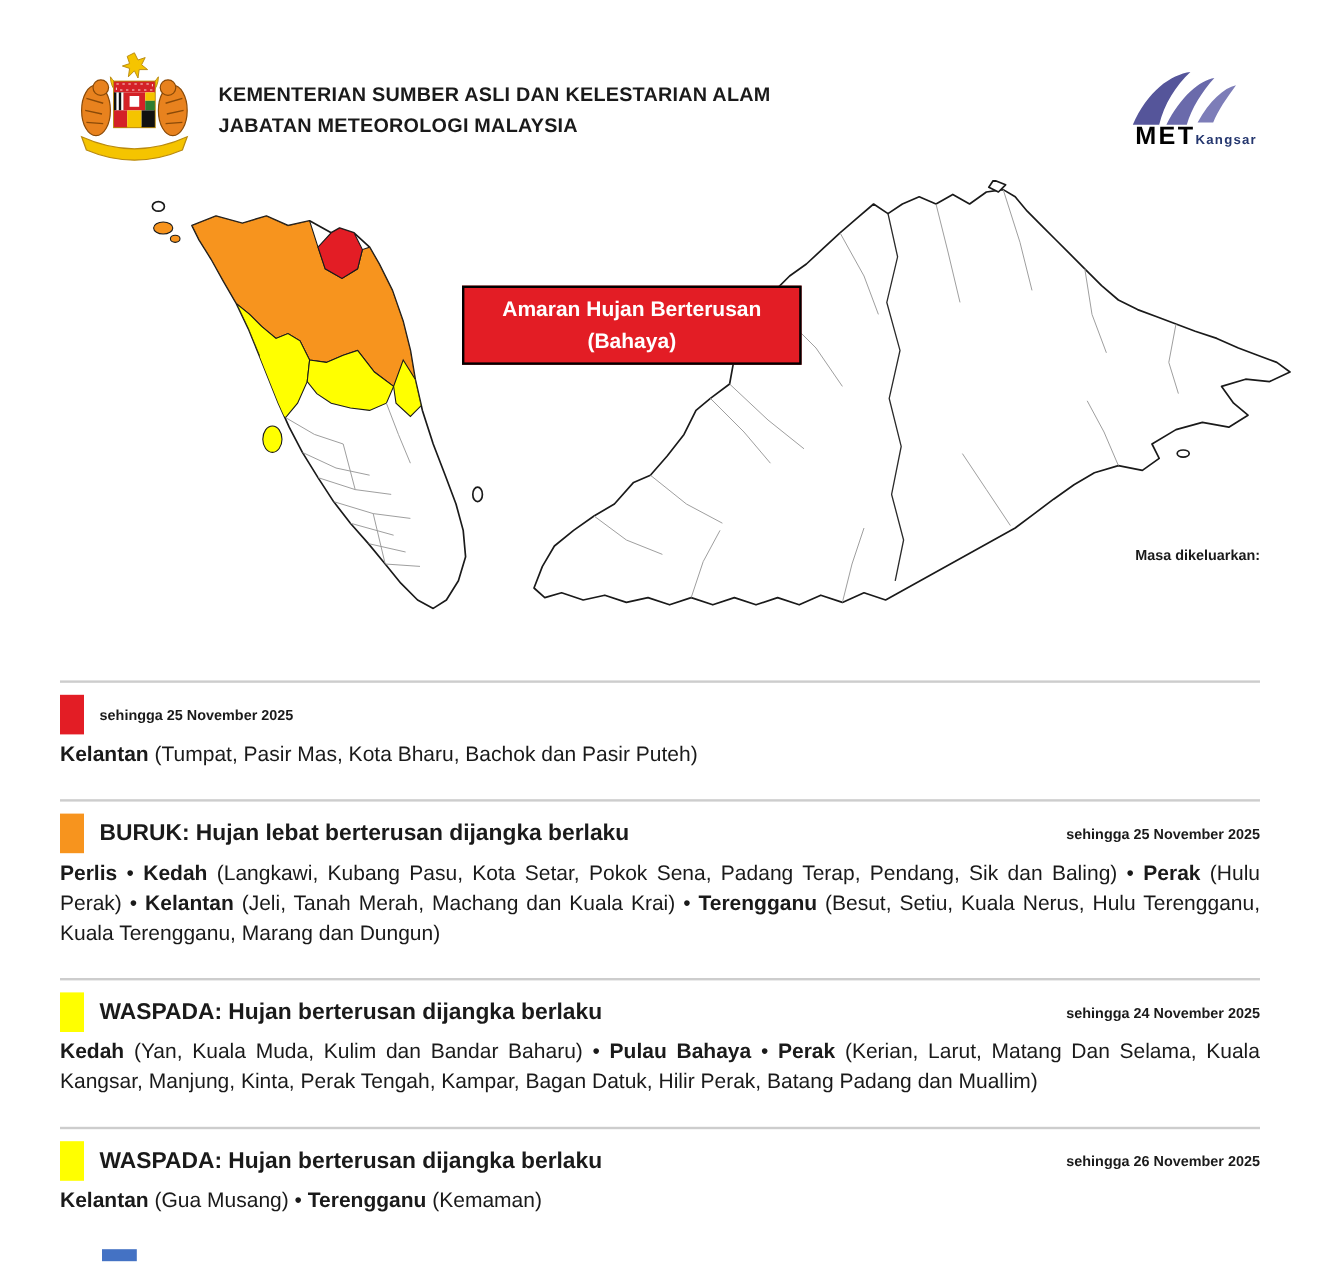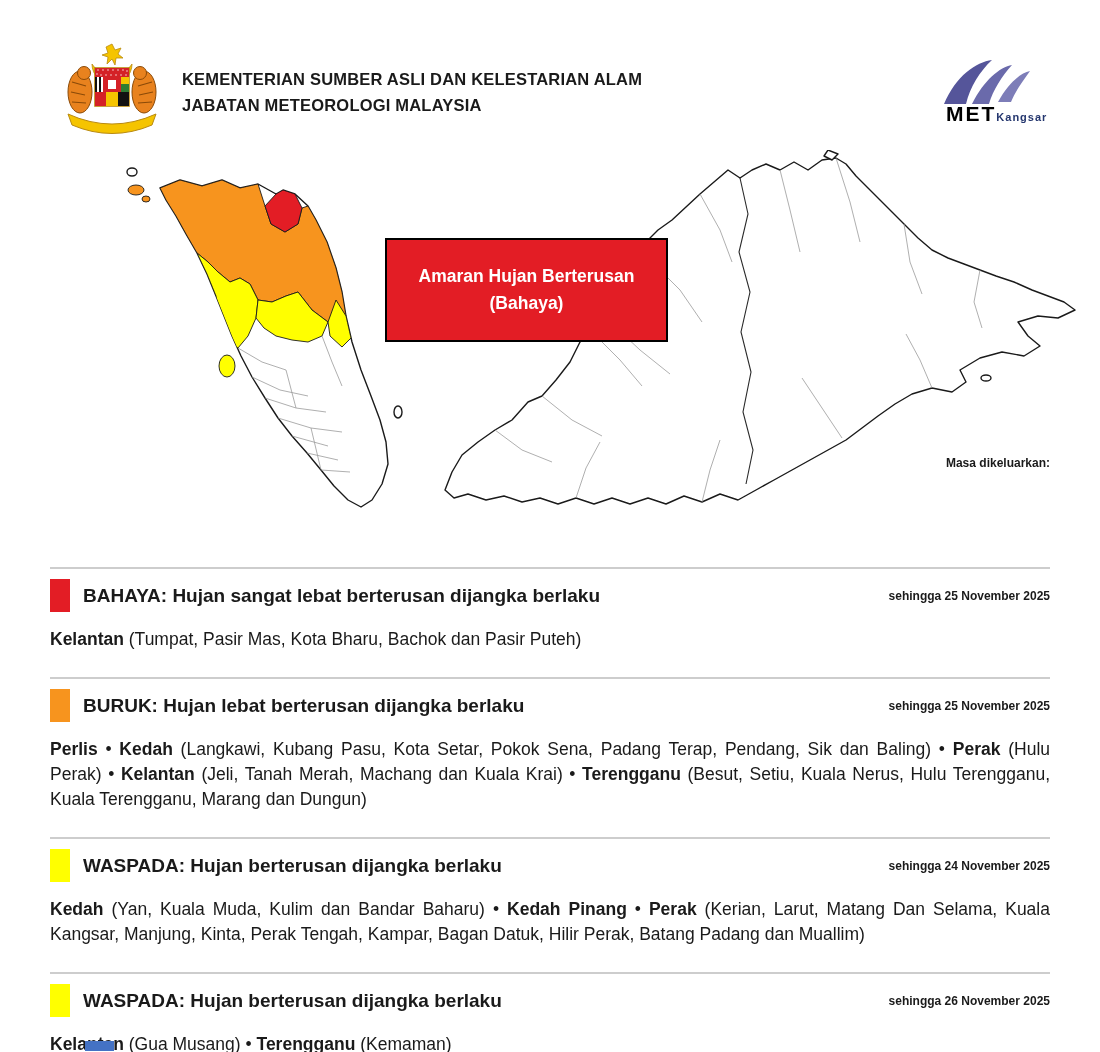--- a/index.html
+++ b/index.html
@@ -15,32 +15,32 @@
   .metlogo svg{position:absolute;left:14px;top:0;}
   .metlogo .wordmark{position:absolute;left:18px;top:44px;white-space:nowrap;}
   .met-word{color:#000000;font-weight:bold;font-size:21px;letter-spacing:2px;}
   .malaysia-word{color:#24366e;font-weight:bold;font-size:11px;letter-spacing:1px;}
 
   
   .map-region{position:absolute;left:0;top:148px;width:1100px;height:400px;}
   .map-svg{position:absolute;left:80px;top:2px;}
   .banner{position:absolute;left:385px;top:90px;width:283px;box-sizing:border-box;
           background:#e31d25;border:2px solid #000;color:#fff;text-align:center;
-          font-weight:bold;font-size:17.5px;line-height:27px;padding:23px 6px;}
+          font-weight:bold;font-size:17.5px;line-height:27px;padding:4px 6px;}
   .issued{position:absolute;right:50px;top:300px;text-align:right;font-size:12px;line-height:30px;}
   .issued-label{font-weight:bold;}
 
   
   .sections{position:absolute;left:50px;top:567px;width:1000px;}
   .section{border-top:2px solid #cdcdcd;padding-top:10px;}
   .sec-head{display:flex;align-items:center;}
   .swatch{width:20px;height:33px;margin-right:13px;flex:0 0 auto;}
   .sec-title{flex:1;font-weight:bold;font-size:19px;}
   .sec-until{font-weight:bold;font-size:12px;}
-  .sec-body{margin:15px 0 25px;font-size:17.5px;line-height:25px;text-align:justify;}
+  .sec-body{margin:4px 0 25px;font-size:17.5px;line-height:25px;text-align:justify;}
   .sec-body b{font-weight:bold;}
 
   .footer-mark{position:absolute;left:85px;top:1041px;width:29px;height:10px;background:#4472c4;}
 
   
   .land{fill:#fff;stroke:#1a1a1a;stroke-width:1.4;stroke-linejoin:round;}
   .f-red{fill:#e31d25;stroke:#1a1a1a;stroke-width:.9;}
   .f-org{fill:#f7941e;stroke:#1a1a1a;stroke-width:.9;}
   .f-yel{fill:#ffff00;stroke:#1a1a1a;stroke-width:.9;}
   .dist{fill:none;stroke:#9a9a9a;stroke-width:.8;}
@@ -184,42 +184,41 @@
     <div class="issued">
       <div class="issued-label">Masa dikeluarkan:</div>
     </div>
   </div>
 
   <div class="sections">
 
     <div class="section">
       <div class="sec-head">
         <div class="swatch" style="background: rgb(227, 29, 37);"></div>
-        <div class="sec-title">BAHAYA: Hujan sangat lebat berterusan dijangka berlaku</div>
         <div class="sec-until">sehingga 25 November 2025</div>
       </div>
       <div class="sec-body"><b>Kelantan</b><span> (Tumpat, Pasir Mas, Kota Bharu, Bachok dan Pasir Puteh)</span></div>
     </div>
 
     <div class="section">
       <div class="sec-head">
         <div class="swatch" style="background: rgb(247, 148, 30);"></div>
         <div class="sec-title">BURUK: Hujan lebat berterusan dijangka berlaku</div>
         <div class="sec-until">sehingga 25 November 2025</div>
       </div>
       <div class="sec-body"><b>Perlis</b><span> • </span><b>Kedah</b><span> (Langkawi, Kubang Pasu, Kota Setar, Pokok Sena, Padang Terap, Pendang, Sik dan Baling) • </span><b>Perak</b><span> (Hulu Perak) • </span><b>Kelantan</b><span> (Jeli, Tanah Merah, Machang dan Kuala Krai) • </span><b>Terengganu</b><span> (Besut, Setiu, Kuala Nerus, Hulu Terengganu, Kuala Terengganu, Marang dan Dungun)</span></div>
     </div>
 
     <div class="section">
       <div class="sec-head">
         <div class="swatch" style="background: rgb(255, 255, 0);"></div>
         <div class="sec-title">WASPADA: Hujan berterusan dijangka berlaku</div>
         <div class="sec-until">sehingga 24 November 2025</div>
       </div>
-      <div class="sec-body"><b>Kedah</b><span> (Yan, Kuala Muda, Kulim dan Bandar Baharu) • </span><b>Kedah Pinang</b><span> • </span><b>Perak</b><span> (Kerian, Larut, Matang Dan Selama, Kuala Kangsar, Manjung, Kinta, Perak Tengah, Kampar, Bagan Datuk, Hilir Perak, Batang Padang dan Muallim)</span></div>
+      <div class="sec-body"><b>Kedah</b><span> (Yan, Kuala Muda, Kulim dan Bandar Baharu) • </span><b>Pulau Bahaya</b><span> • </span><b>Perak</b><span> (Kerian, Larut, Matang Dan Selama, Kuala Kangsar, Manjung, Kinta, Perak Tengah, Kampar, Bagan Datuk, Hilir Perak, Batang Padang dan Muallim)</span></div>
     </div>
 
     <div class="section">
       <div class="sec-head">
         <div class="swatch" style="background: rgb(255, 255, 0);"></div>
         <div class="sec-title">WASPADA: Hujan berterusan dijangka berlaku</div>
         <div class="sec-until">sehingga 26 November 2025</div>
       </div>
       <div class="sec-body"><b>Kelantan</b><span> (Gua Musang) • </span><b>Terengganu</b><span> (Kemaman)</span></div>
     </div>

